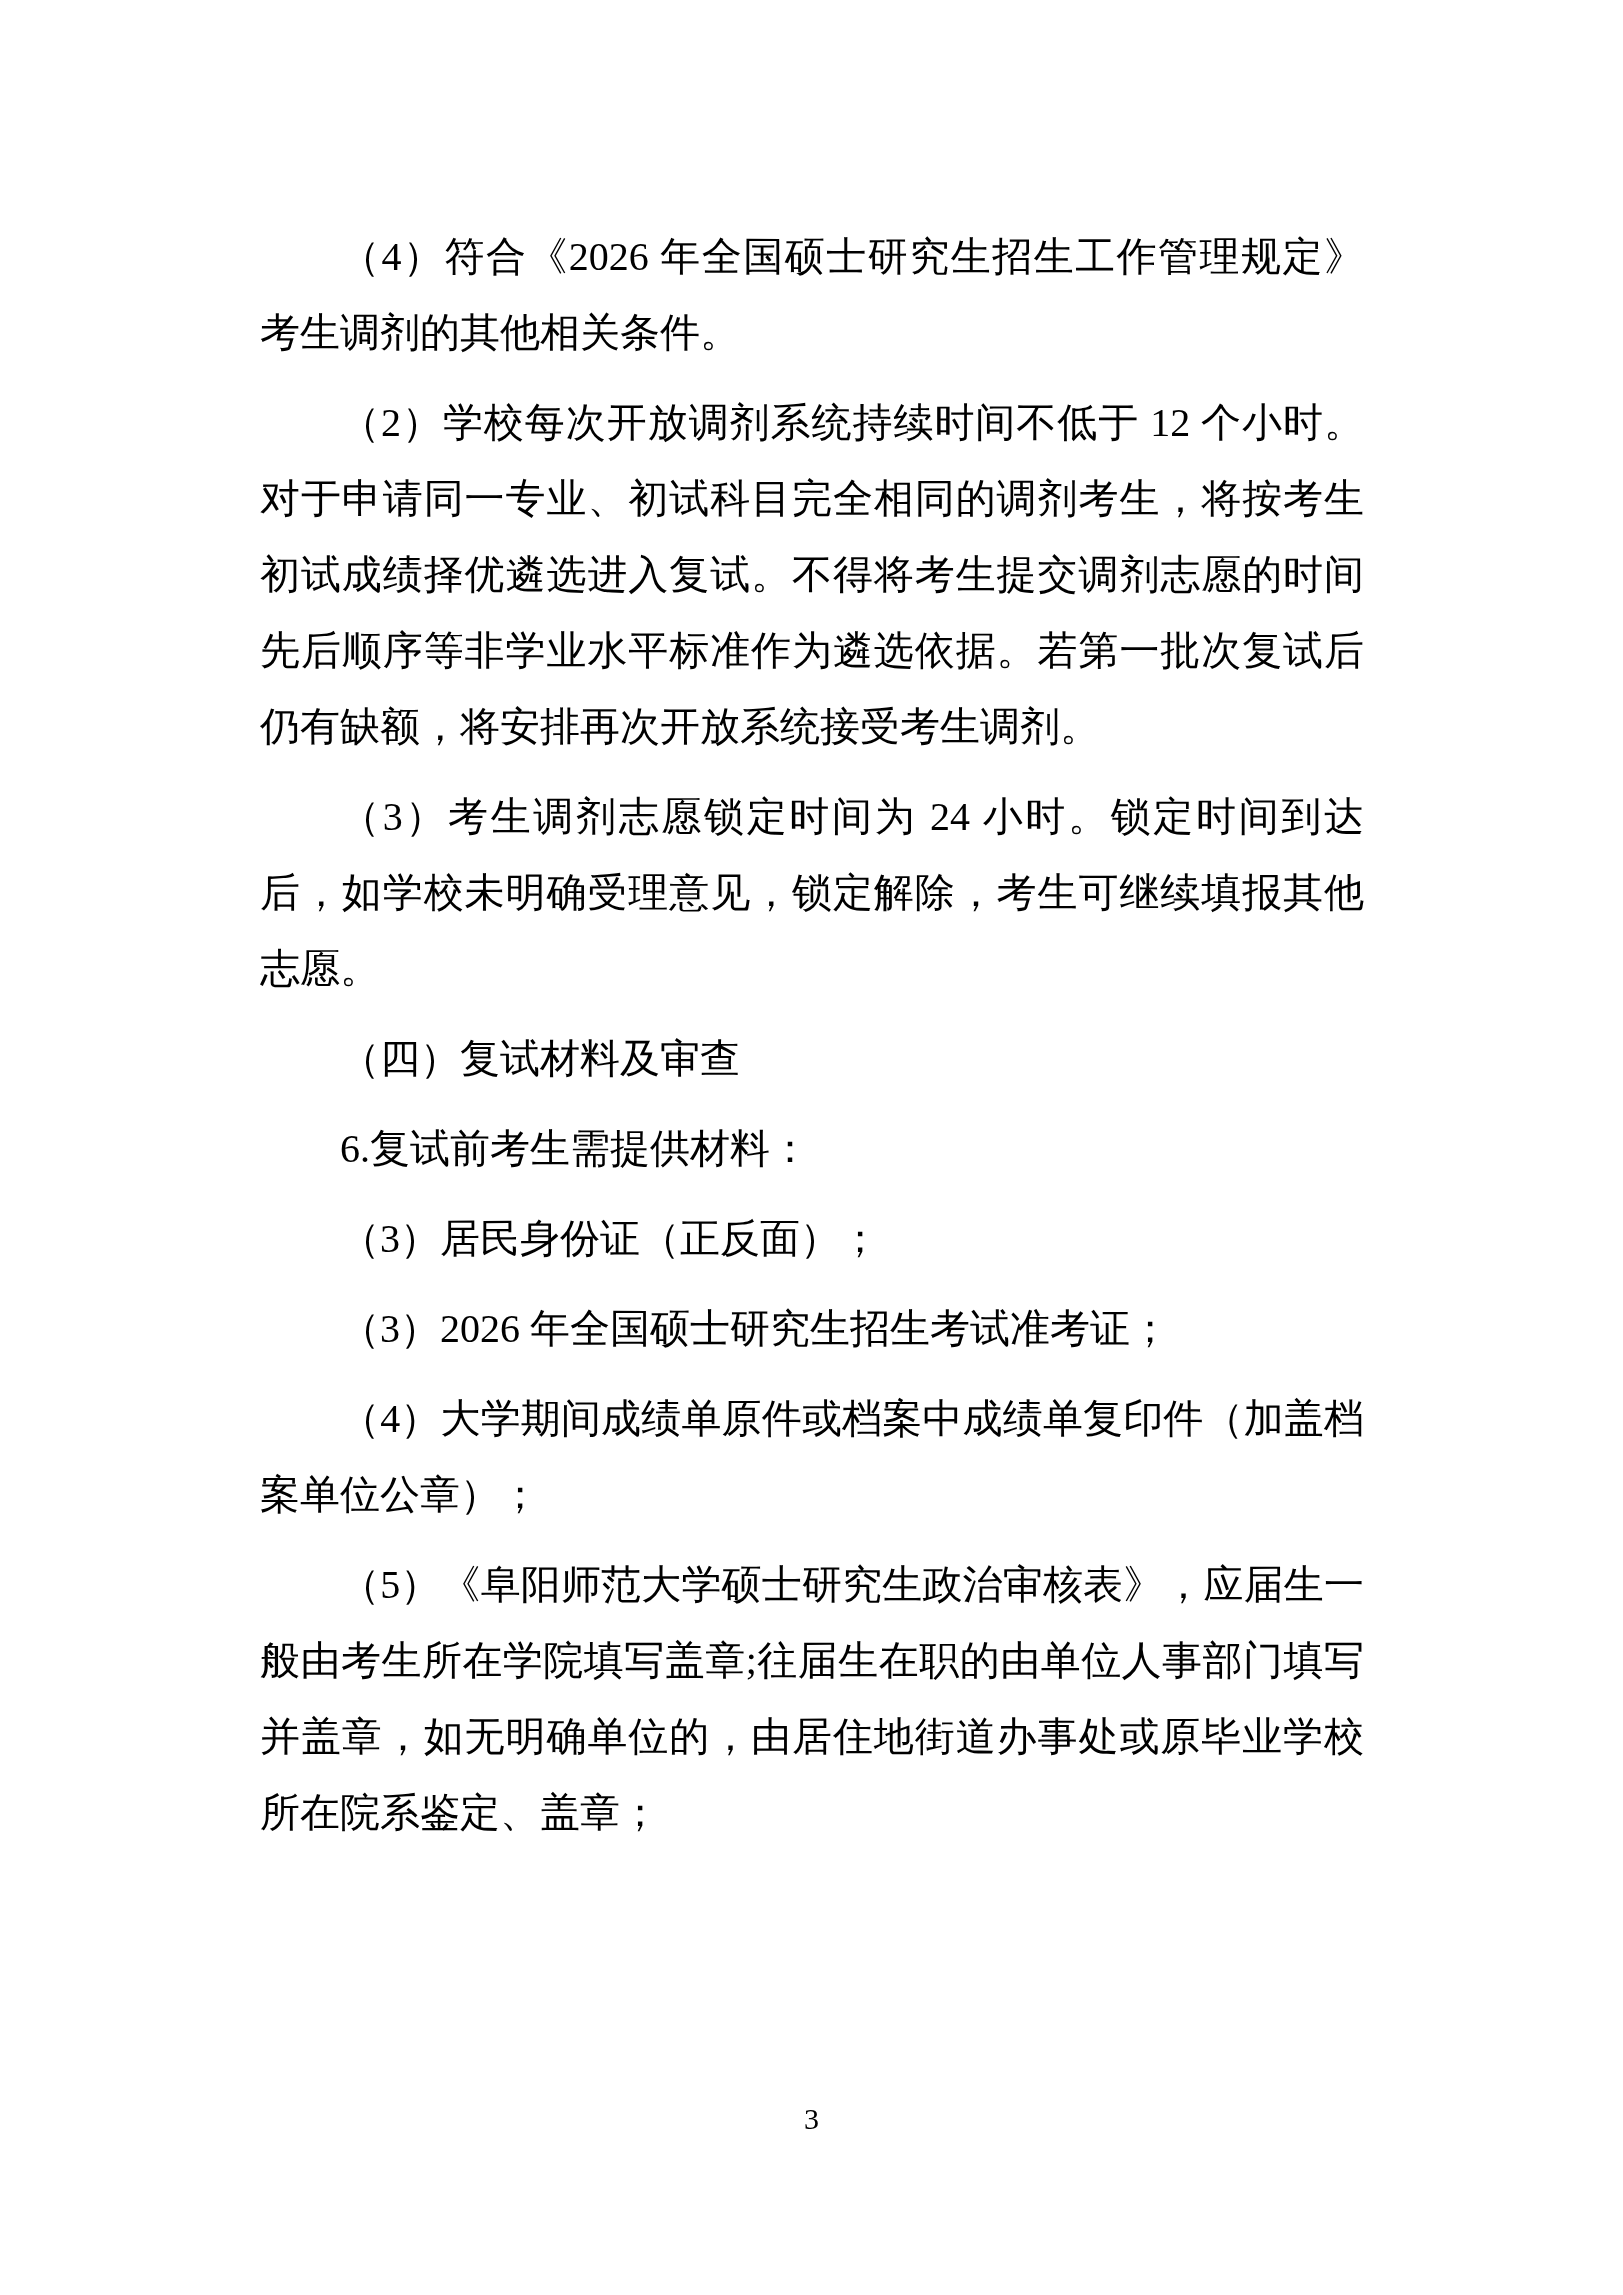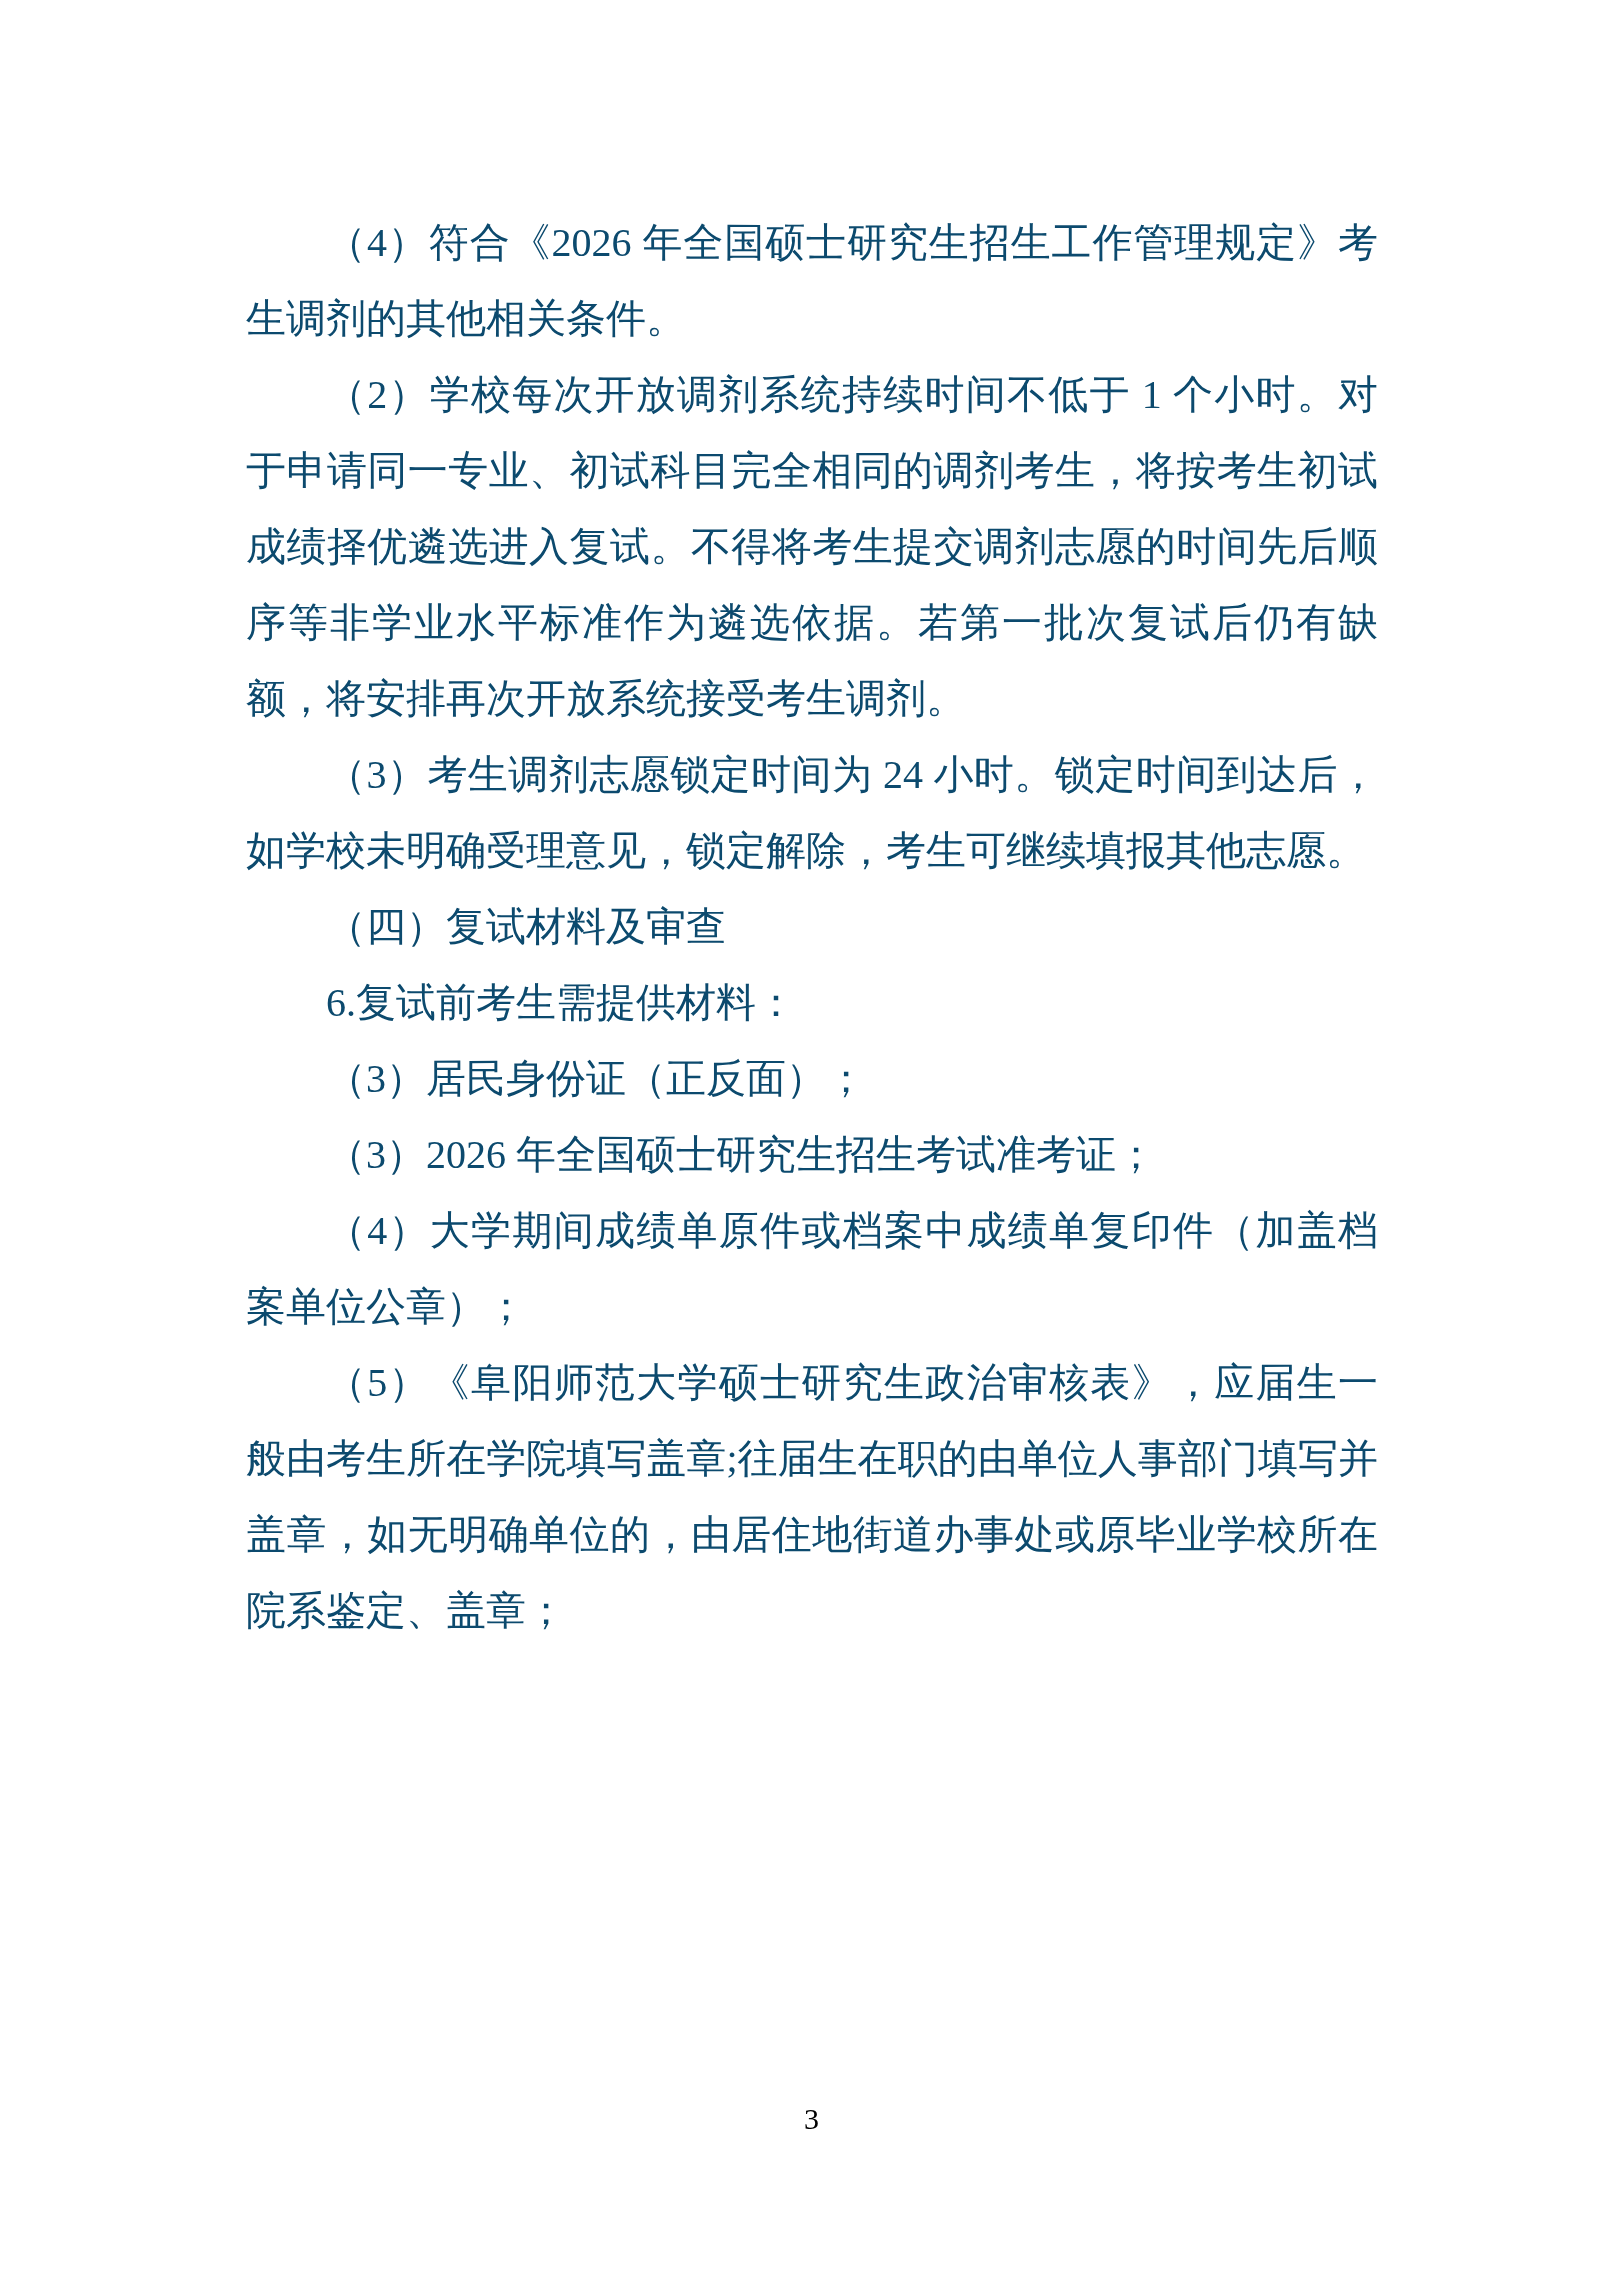--- a/index.html
+++ b/index.html
@@ -19,26 +19,26 @@
     background: #ffffff;
     color: #000000;
   }
   .content {
     position: absolute;
     left: 246px;
     top: 205px;
     width: 1132px;
   }
   .par {
-    margin: 0;
+    margin: 14px;
     padding: 0;
     font-family: "Liberation Serif", "DejaVu Serif", serif;
     font-size: 40px;
     line-height: 76px;
-    color: #0c4a6e;
+    color: #000000;
     text-align: justify;
     text-justify: inter-ideograph;
     text-indent: 2em;
     letter-spacing: 0;
     word-break: normal;
     overflow-wrap: break-word;
   }
   .footer {
     position: absolute;
     left: 0;
@@ -53,21 +53,21 @@
     font-size: 30px;
     color: #000000;
   }
 </style>
 </head>
 <body>
 
 <div class="page">
   <div class="content">
     <p class="par">（4）符合《2026 年全国硕士研究生招生工作管理规定》考生调剂的其他相关条件。</p>
-    <p class="par">（2）学校每次开放调剂系统持续时间不低于 1 个小时。对于申请同一专业、初试科目完全相同的调剂考生，将按考生初试成绩择优遴选进入复试。不得将考生提交调剂志愿的时间先后顺序等非学业水平标准作为遴选依据。若第一批次复试后仍有缺额，将安排再次开放系统接受考生调剂。</p>
+    <p class="par">（2）学校每次开放调剂系统持续时间不低于 12 个小时。对于申请同一专业、初试科目完全相同的调剂考生，将按考生初试成绩择优遴选进入复试。不得将考生提交调剂志愿的时间先后顺序等非学业水平标准作为遴选依据。若第一批次复试后仍有缺额，将安排再次开放系统接受考生调剂。</p>
     <p class="par">（3）考生调剂志愿锁定时间为 24 小时。锁定时间到达后，如学校未明确受理意见，锁定解除，考生可继续填报其他志愿。</p>
     <p class="par">（四）复试材料及审查</p>
     <p class="par">6.复试前考生需提供材料：</p>
     <p class="par">（3）居民身份证（正反面）；</p>
     <p class="par">（3）2026 年全国硕士研究生招生考试准考证；</p>
     <p class="par">（4）大学期间成绩单原件或档案中成绩单复印件（加盖档案单位公章）；</p>
     <p class="par">（5）《阜阳师范大学硕士研究生政治审核表》，应届生一般由考生所在学院填写盖章;往届生在职的由单位人事部门填写并盖章，如无明确单位的，由居住地街道办事处或原毕业学校所在院系鉴定、盖章；</p>
   </div>
   <div class="footer">
     <span class="page-number">3</span>

